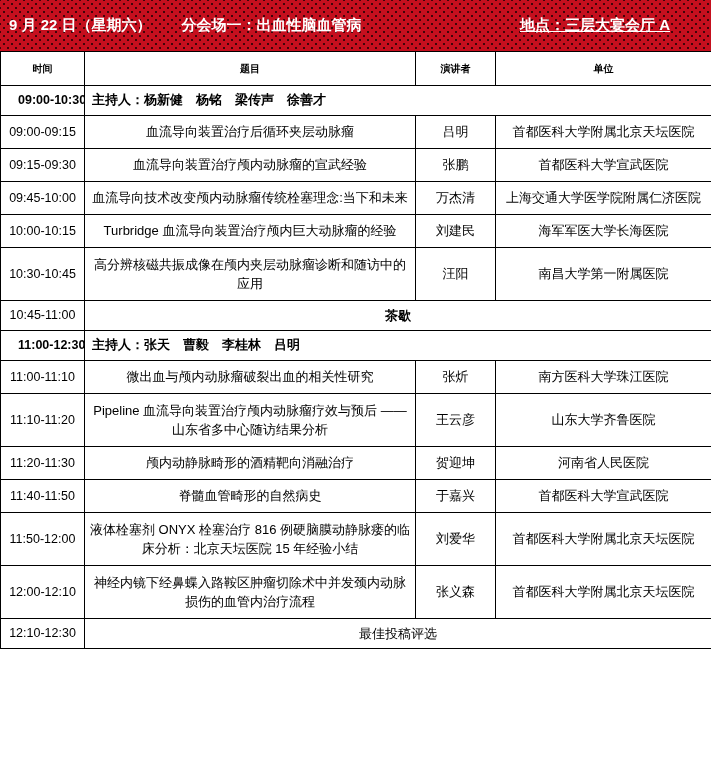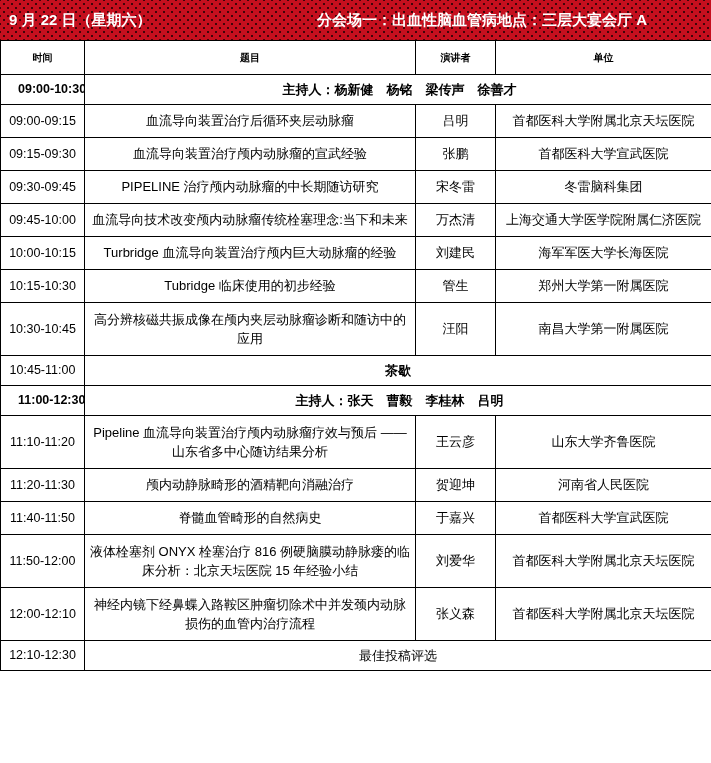--- a/index.html
+++ b/index.html
@@ -3,34 +3,34 @@
 <meta charset="utf-8">
 <style>
   html,body { margin:0; padding:0; }
   body {
     width:711px; height:763px; background:#fff; color:#000;
     font-family:"Liberation Sans","DejaVu Sans",sans-serif;
     -webkit-font-smoothing:antialiased;
   }
   .banner {
     box-sizing:border-box;
-    width:711px; height:40px;
+    width:711px; height:51px;
     background-color:#c50f1e;
     background-image:
       radial-gradient(circle, rgba(20,0,2,0.75) 1px, rgba(0,0,0,0) 1.4px),
       radial-gradient(circle, rgba(20,0,2,0.75) 1px, rgba(0,0,0,0) 1.4px);
     background-size:8px 8px, 8px 8px;
     background-position:0 0, 4px 4px;
     color:#fff; font-weight:bold; font-size:15px;
     display:flex; align-items:center;
     padding:0 18px 0 9px;
   }
   .banner .seg-date { flex:0 0 auto; }
-  .banner .seg-session { flex:1 1 auto; text-align:right; padding-left:30px; }
-  .banner .seg-location { flex:0 0 auto; text-align:left; width:196px; }
+  .banner .seg-session { flex:1 1 auto; text-align:left; padding-left:30px; }
+  .banner .seg-location { flex:0 0 auto; text-align:center; width:196px;text-decoration:underline; }
   table.schedule {
     width:711px; border-collapse:collapse; table-layout:fixed;
     font-size:13px;
   }
   table.schedule col.c-time   { width:84px; }
   table.schedule col.c-title  { width:331px; }
   table.schedule col.c-speaker{ width:80px; }
   table.schedule col.c-org    { width:216px; }
   table.schedule th, table.schedule td {
     border:1.5px solid #000;
@@ -38,21 +38,21 @@
     text-align:center;
     vertical-align:middle;
     line-height:1.5;
     overflow:hidden;
   }
   table.schedule th { font-weight:bold; font-size:10px; height:27px; }
   td.time   { font-size:12.5px; white-space:nowrap; padding:3px 1px; }
   tr.talk td { height:26px; }
   tr.talk.tall td { height:46px; }
   tr.chair td.merged {
-    text-align:center; font-weight:bold; padding-left:7px; height:23px;
+    text-align:left; font-weight:bold; padding-left:7px; height:23px;font-family:Liberation Mono, monospace;
   }
   tr.chair td.time { font-weight:bold;padding-left:17px; }
   tr.span-row td.merged { font-weight:bold; height:23px; }
   tr.span-row.plain td.merged { font-weight:normal; }
 </style>
 </head>
 <body>
 
 <div class="banner">
   <span class="seg-date">9 月 22 日（星期六）</span>
@@ -86,56 +86,50 @@
         <td>吕明</td>
         <td>首都医科大学附属北京天坛医院</td>
       </tr>
       <tr class="talk">
         <td class="time">09:15-09:30</td>
         <td>血流导向装置治疗颅内动脉瘤的宣武经验</td>
         <td>张鹏</td>
         <td>首都医科大学宣武医院</td>
       </tr>
       <tr class="talk">
-        <td class="time">09:30-09:45</td>
-        <td>PIPELINE 治疗颅内动脉瘤的中长期随访研究</td>
-        <td>宋冬雷</td>
-        <td>冬雷脑科集团</td>
-      </tr>
-      <tr class="talk">
         <td class="time">09:45-10:00</td>
         <td>血流导向技术改变颅内动脉瘤传统栓塞理念:当下和未来</td>
         <td>万杰清</td>
         <td>上海交通大学医学院附属仁济医院</td>
       </tr>
       <tr class="talk">
         <td class="time">10:00-10:15</td>
         <td>Turbridge 血流导向装置治疗颅内巨大动脉瘤的经验</td>
         <td>刘建民</td>
         <td>海军军医大学长海医院</td>
-      </tr>
-      <tr class="talk">
-        <td class="time">10:15-10:30</td>
-        <td>Tubridge 临床使用的初步经验</td>
-        <td>管生</td>
-        <td>郑州大学第一附属医院</td>
       </tr>
       <tr class="talk tall">
         <td class="time">10:30-10:45</td>
         <td>高分辨核磁共振成像在颅内夹层动脉瘤诊断和随访中的应用</td>
         <td>汪阳</td>
         <td>南昌大学第一附属医院</td>
       </tr>
       <tr class="span-row">
         <td class="time">10:45-11:00</td>
         <td colspan="3" class="merged">茶歇</td>
       </tr>
       <tr class="chair">
         <td class="time">11:00-12:30</td>
         <td colspan="3" class="merged">主持人：张天　曹毅　李桂林　吕明</td>
+      </tr>
+      <tr class="talk">
+        <td class="time">11:00-11:10</td>
+        <td>微出血与颅内动脉瘤破裂出血的相关性研究</td>
+        <td>张炘</td>
+        <td>南方医科大学珠江医院</td>
       </tr>
       <tr class="talk tall">
         <td class="time">11:10-11:20</td>
         <td>Pipeline 血流导向装置治疗颅内动脉瘤疗效与预后 ——山东省多中心随访结果分析</td>
         <td>王云彦</td>
         <td>山东大学齐鲁医院</td>
       </tr>
       <tr class="talk">
         <td class="time">11:20-11:30</td>
         <td>颅内动静脉畸形的酒精靶向消融治疗</td>

